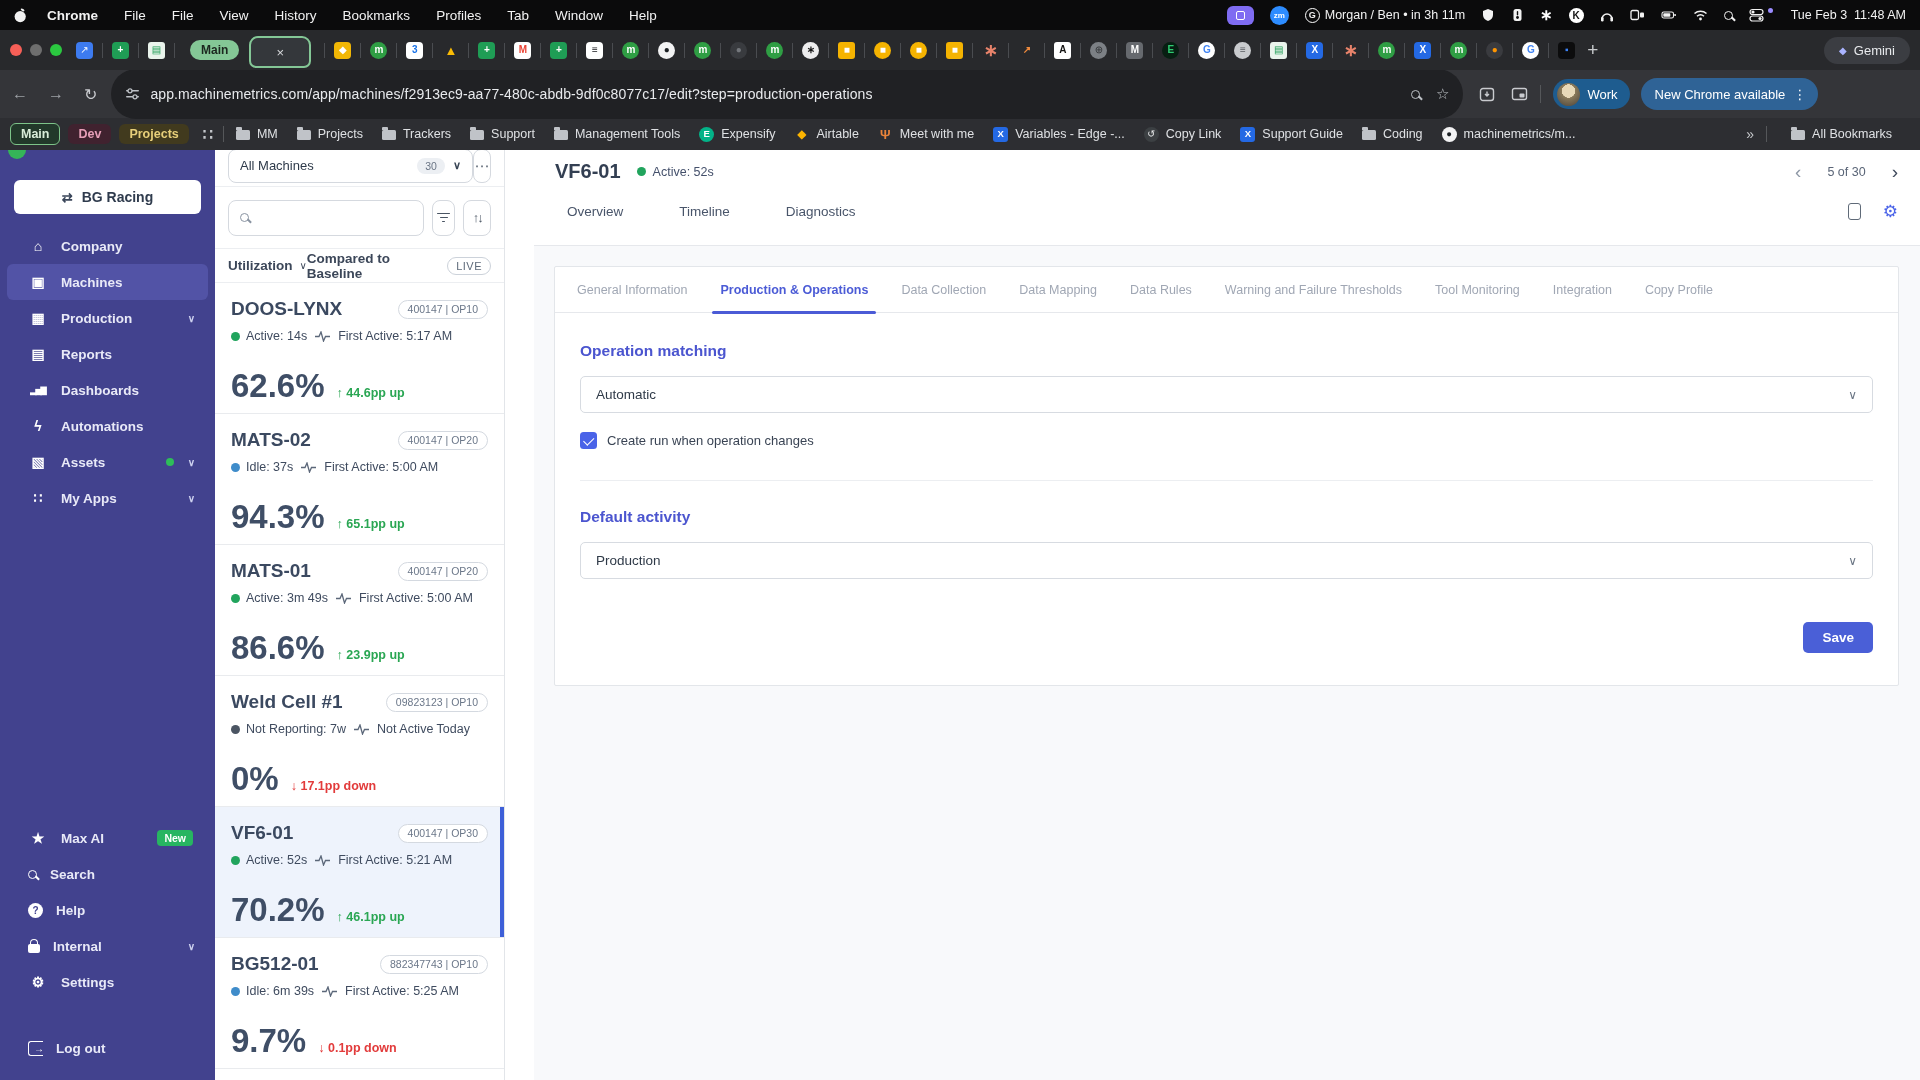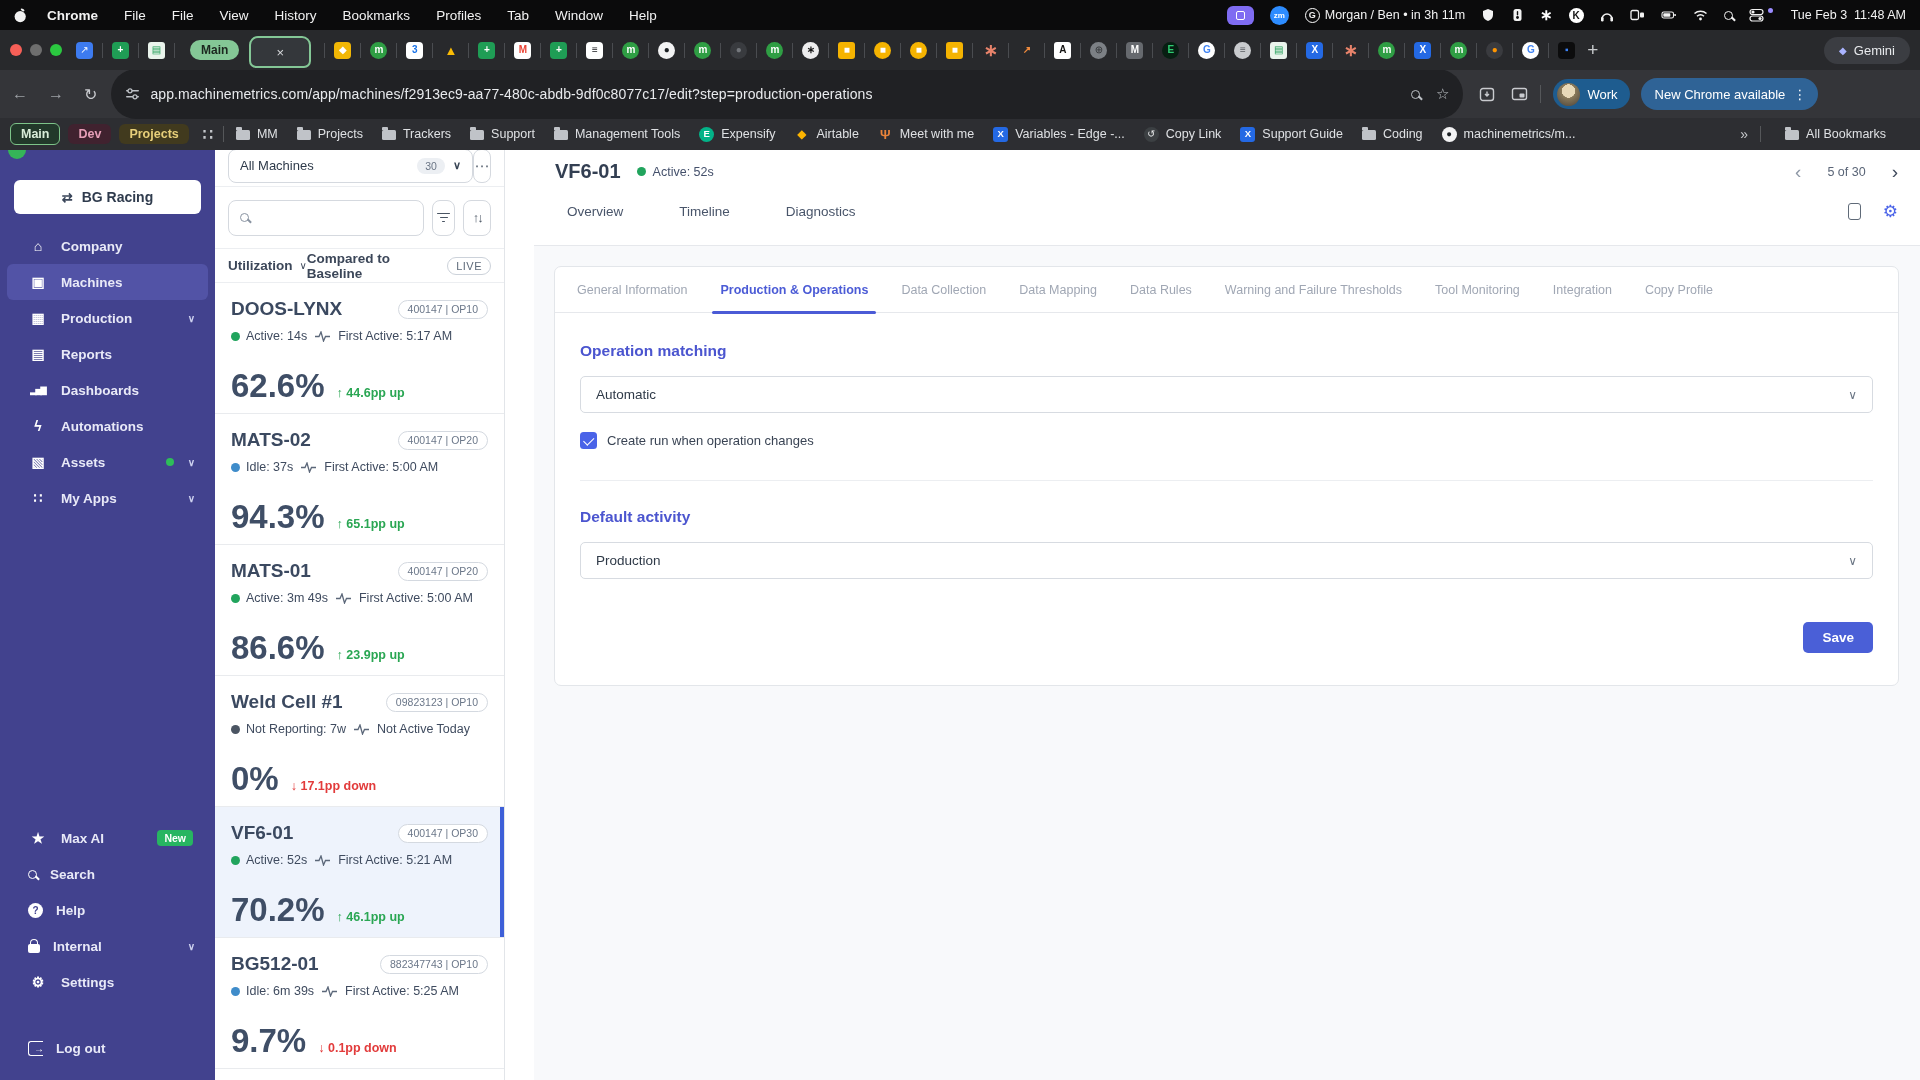--- a/index.html
+++ b/index.html
@@ -130,21 +130,21 @@
   .pager{margin-left:auto;display:flex;align-items:center;gap:26px}
   .pchev{font-size:19px;color:#8d97a5;cursor:pointer}
   .pchev.r{color:#3f4a5c}
   .plabel{font-size:12.5px;color:#5a6577}
   .mtabs{display:flex;align-items:center;padding:16px 22px 0 33px;height:40px}
   .mtab{font-size:13.5px;color:#49556a;margin-right:56px;cursor:pointer}
   .viewicos{margin-left:auto;display:flex;align-items:center;gap:22px}
   .tablet{width:13px;height:17px;border:1.6px solid #5f6a78;border-radius:3px;cursor:pointer}
   .gear{font-size:17px;color:#4a63e8;cursor:pointer;line-height:1}
   .content{position:absolute;top:95px;left:0;right:0;bottom:0;background:#f8f9fb;border-top:1px solid #e6e8ec}
-  .card{position:absolute;top:20px;left:20px;width:1345px;height:420px;background:#fff;border:1px solid #e3e6ea;border-radius:7px}
+  .card{position:absolute;top:20px;left:20px;width:1345px;height:420px;background:#fff;border:1px solid #e3e6ea;border-radius:2px}
   .stabs{display:flex;align-items:center;height:46px;border-bottom:1px solid #e6e8ec;padding:0 22px}
   .stab{font-size:12.5px;color:#a0a7b4;margin-right:33px;height:46px;display:flex;align-items:center;position:relative;cursor:pointer;white-space:nowrap}
   .stab.active{color:#4b5bd6;font-weight:700}
   .stab.active::after{content:"";position:absolute;left:-8px;right:-8px;bottom:-1px;height:3px;background:#4b5bd6;border-radius:2px}
   .cbody{padding:29px 25px 0}
   .fhead{font-size:15.5px;font-weight:700;color:#4b55cf}
   .selbox{margin-top:16px;height:37px;border:1px solid #d7dbe1;border-radius:5px;display:flex;align-items:center;padding:0 15px;cursor:pointer;background:#fff}
   .selval{font-size:13.5px;color:#2f3a48;flex:1}
   .selchv{font-size:12px;color:#6a7584}
   .cbrow{display:flex;align-items:center;gap:10px;margin-top:19px;cursor:pointer}
@@ -459,21 +459,21 @@
         </span>
 
         <span class="bitem">
           <span class="bico" style="background: rgb(242, 242, 243); color: rgb(27, 31, 35); border-radius: 50%;">●</span>
           <span>machinemetrics/m...</span>
         </span>
       </span>
     <span class="bmright">
       <span class="chev2">»</span>
       <span class="bmsep"></span>
-      <span class="bitem" style="margin-right:24px">
+      <span class="bitem" style="margin-right:18px">
         <span class="bico folder"></span>
         <span>All Bookmarks</span>
       </span>
     </span>
   </div>
 
   <div class="app">
 
     <aside class="sidebar">
       <span class="sprout"></span>

